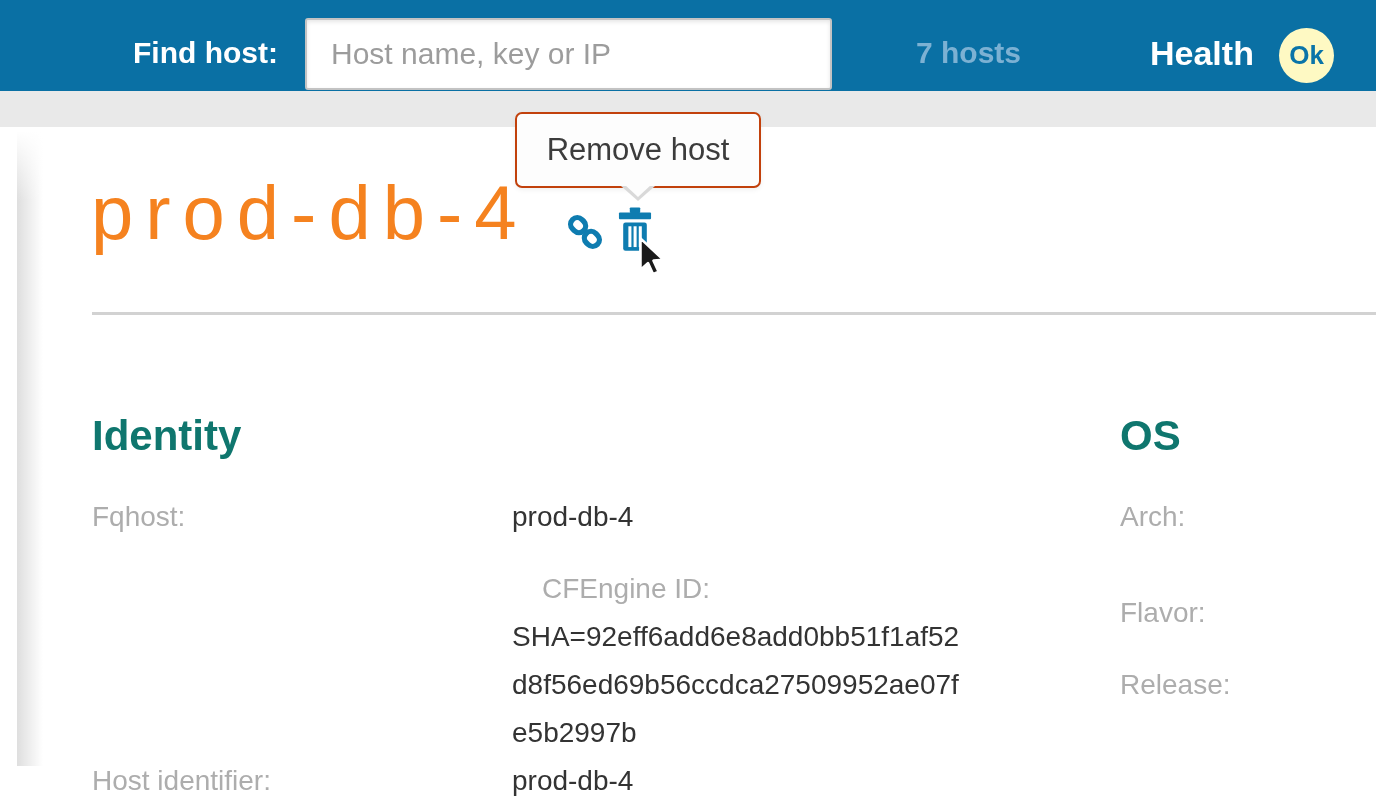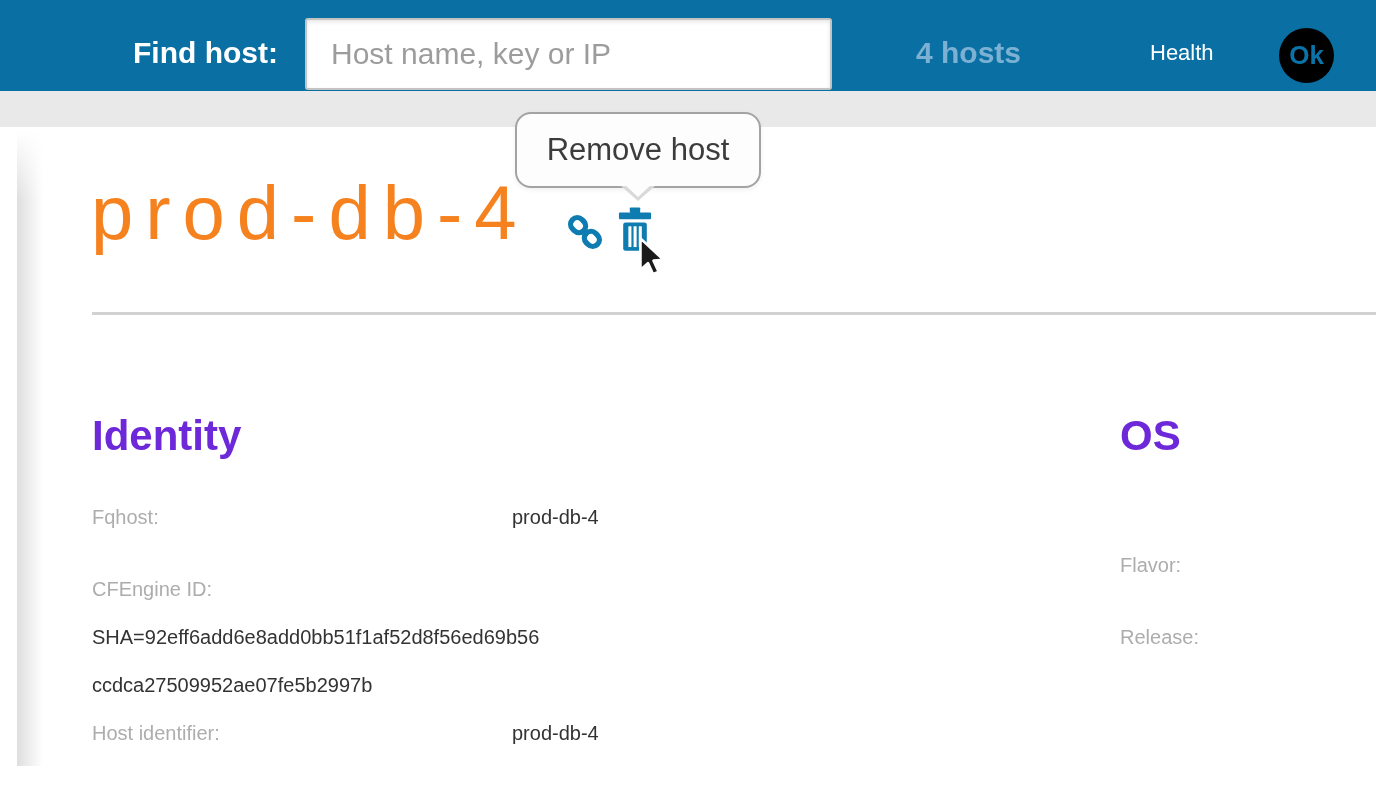--- a/index.html
+++ b/index.html
@@ -10,24 +10,24 @@
   .topbar { position:relative; width:100%; height:91px; background:#0a70a4; }
   .find-label { position:absolute; left:133px; top:38px; font-size:30px; line-height:30px;
     font-weight:700; color:#ffffff; }
   .search-input { position:absolute; left:305px; top:18px; width:527px; height:72px;
     background:#fff; border:2px solid #c3c3c3; border-radius:3px; padding:18px 24px;
     font-family:"Liberation Sans", sans-serif; font-size:30px; color:#444;
     box-shadow: inset 0 2px 4px rgba(0,0,0,0.10); outline:none; }
   .search-input::placeholder { color:#9c9c9c; opacity:1; }
   .hosts-count { position:absolute; left:916px; top:38px; font-size:30px; line-height:30px;
     font-weight:600; color:#7cb1d3; text-decoration:none; cursor:pointer; }
-  .health-label { position:absolute; left:1150px; top:38px; font-size:22px; line-height:30px;
-    font-weight:400; color:#ffffff; }
+  .health-label { position:absolute; left:1150px; top:38px; font-size:34px; line-height:30px;
+    font-weight:700; color:#ffffff; }
   .ok-badge { position:absolute; left:1279px; top:28px; width:55px; height:55px;
-    border-radius:50%; background:#000000; color:#0a74a8; font-size:26px; font-weight:700;
+    border-radius:50%; background:#fef9c3; color:#0a74a8; font-size:26px; font-weight:700;
     text-align:center; line-height:55px; cursor:pointer; }
 
   
   .strip { width:100%; height:36px; background:#e9e9e9; }
 
   
   .content { position:relative; width:100%; height:639px; background:#fff; }
   .left-shadow { position:absolute; left:17px; top:4px; bottom:0; width:26px;
     background:linear-gradient(to right, rgba(0,0,0,0.13), rgba(0,0,0,0)); pointer-events:none; }
   .left-shadow::before { content:""; position:absolute; left:0; top:0; width:100%; height:70px;
@@ -36,56 +36,56 @@
   .host-title { position:absolute; left:91px; top:48px; font-size:76px; line-height:76px;
     font-weight:400; letter-spacing:12px; color:#f5821f; white-space:nowrap; z-index:1; }
 
   .icon-btn { position:absolute; background:none; border:none; padding:0; cursor:pointer; z-index:1; }
   .link-btn  { left:566px; top:86px; }
   .trash-btn { left:618px; top:80px; }
   .cursor-icon { position:absolute; left:638px; top:110px; z-index:6; }
 
   
   .tooltip { position:absolute; left:515px; top:-15px; width:246px; height:76px; z-index:5;
-    background:#fdfdfd; border:2px solid #a3a3a3; border-radius:16px;
+    background:#fdfdfd; border:2px solid #c2410c; border-radius:7px;
     box-shadow:0 2px 5px rgba(0,0,0,0.06); }
   .tooltip-inner { position:absolute; inset:0; overflow:hidden; border-radius:14px; }
   .tooltip-text { position:relative; z-index:2; width:100%; height:100%; display:flex;
     align-items:center; justify-content:center; font-size:31px; color:#3c3c3c; }
   .tooltip-ghost { position:absolute; z-index:1; left:-426px; top:63px; font-size:76px;
     line-height:76px; letter-spacing:12px; color:rgba(246,139,31,0.30); white-space:nowrap; }
   .notch-back { position:absolute; left:50%; bottom:-15px; transform:translateX(-50%);
     width:0; height:0; border-left:17px solid transparent; border-right:17px solid transparent;
     border-top:15px solid #d9d9d9; }
   .notch-front { position:absolute; left:50%; bottom:-11px; transform:translateX(-50%);
     width:0; height:0; border-left:14px solid transparent; border-right:14px solid transparent;
     border-top:13px solid #fdfdfd; }
 
   .divider { position:absolute; left:92px; right:0; top:185px; height:3px; background:#d2d2d2; }
 
   
   .sections { position:absolute; left:92px; top:288px; display:flex; }
-  .section-heading { font-size:42px; line-height:42px; font-weight:700; color:#6d28d9;
+  .section-heading { font-size:42px; line-height:42px; font-weight:700; color:#0f766e;
     margin-bottom:36px; }
   .identity-col { width:870px; }
   .os-col { margin-left:158px; }
-  .row { display:flex; font-size:20px; line-height:48px; margin-bottom:24px; }
+  .row { display:flex; font-size:28px; line-height:48px; margin-bottom:24px;align-items:flex-end; }
   .row.tight { margin-bottom:0;flex-direction:column; }
   .row-label { width:420px; color:#adadad; }
   .row-value { width:450px; color:#333333; word-break:break-all; }
   .os-col .row-label { width:220px; }
   .os-col .row-value { width:200px; }
 </style>
 </head>
 <body>
 
 <header class="topbar">
   <span class="find-label">Find host:</span>
   <input class="search-input" type="text" placeholder="Host name, key or IP" style="">
-  <a class="hosts-count">4 hosts</a>
+  <a class="hosts-count">7 hosts</a>
   <span class="health-label">Health</span>
   <span class="ok-badge">Ok</span>
 </header>
 
 <div class="strip"></div>
 
 <main class="content">
   <div class="left-shadow"></div>
 
   <h1 class="host-title">prod-db-4</h1>
@@ -149,20 +149,21 @@
       </div>
       <div class="row">
         <div class="row-label">Host identifier:</div>
         <div class="row-value">prod-db-4</div>
       </div>
     </section>
 
     <section class="os-col">
       <h2 class="section-heading">OS</h2>
       <div class="row">
+        <div class="row-label">Arch:</div>
         <div class="row-value"></div>
       </div>
       <div class="row">
         <div class="row-value"></div>
       </div>
       <div class="row">
         <div class="row-label">Flavor:</div>
         <div class="row-value"></div>
       </div>
       <div class="row">

